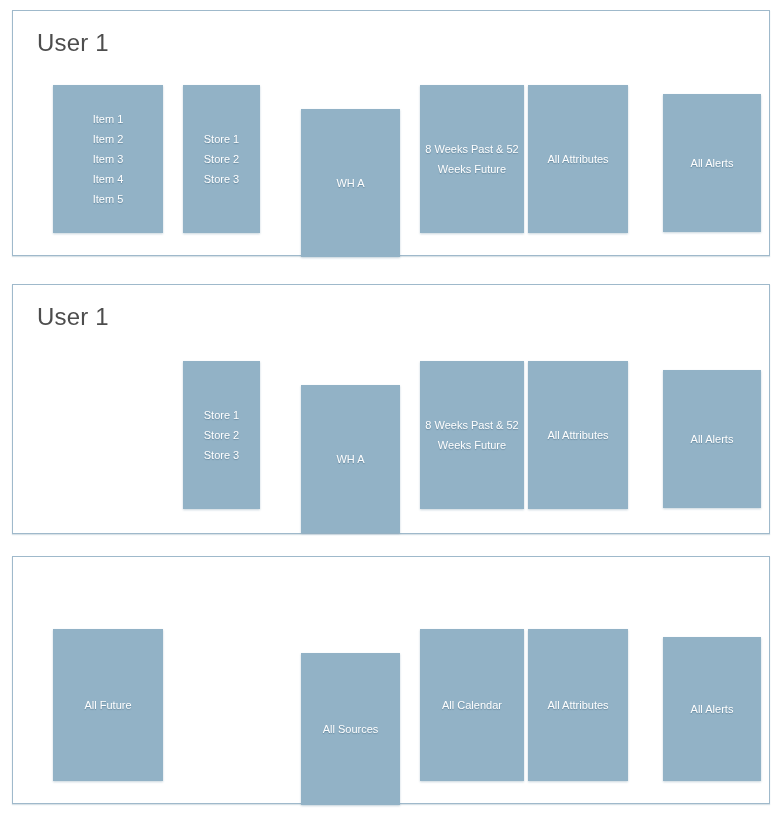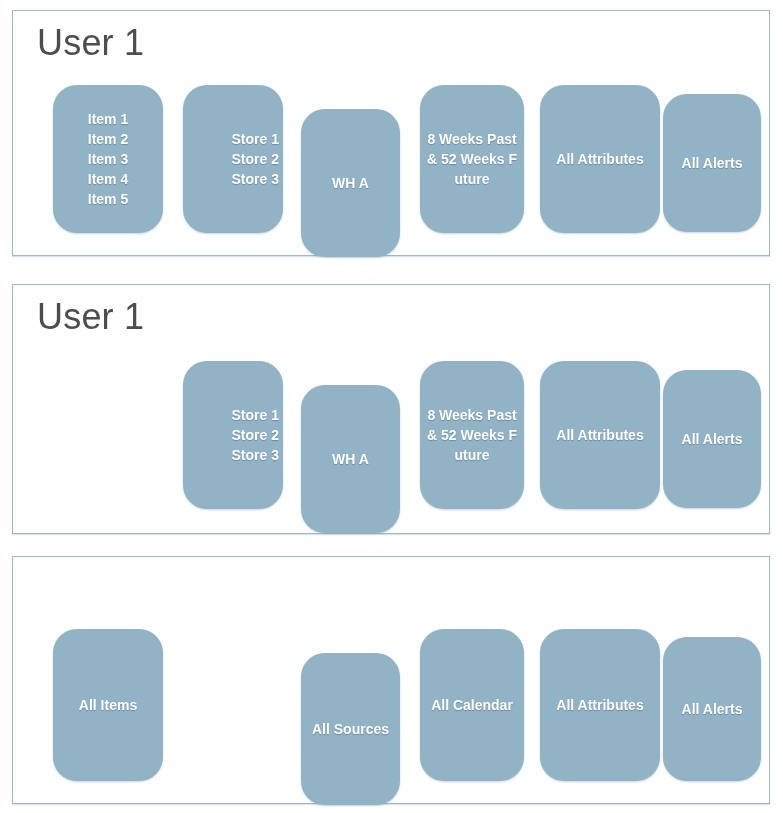--- a/index.html
+++ b/index.html
@@ -33,21 +33,21 @@
     box-shadow: 0 1px 1px rgba(120,150,170,0.28);
   }
   #panel-1 { top: 10px;  height: 246px; }
   #panel-2 { top: 284px; height: 250px; }
   #panel-3 { top: 556px; height: 248px; }
 
   .panel-title {
     position: absolute;
     left: 24px;
     top: 14px;
-    font-size: 36px;
+    font-size: 24px;
     line-height: 36px;
     font-weight: 400;
     color: #4d4d4d;
     letter-spacing: 0.2px;
     white-space: nowrap;
   }
 
   
   .box-row {
     position: absolute;
@@ -55,46 +55,45 @@
     top: 74px;
     width: 100%;
     height: 160px;
   }
 
   .scope-box {
     position: absolute;
     box-sizing: border-box;
     background: #92b2c6;
     color: #ffffff;
-    font-size: 14px;
+    font-size: 11px;
     line-height: 20px;
-    font-weight: 700;
+    font-weight: 400;
     text-align: center;
     display: flex;
     align-items: center;
     justify-content: center;
     padding: 2px 4px;
     overflow: hidden;
     text-shadow: 0 1px 1px rgba(60,95,120,0.45);
     box-shadow: 0 1px 2px rgba(120,150,170,0.40);
-    border-radius: 24px;
   }
   .scope-box .txt {
     display: block;
     width: 100%;
     white-space: pre-line;
     word-break: break-all;
   }
 
   
   .col-0 { left: 40px;  width: 110px; top: 0px;  height: 148px; }
-  .col-1 { left: 170px; width: 100px; top: 0px;  height: 148px; text-align: right; }
+  .col-1 { left: 170px; width: 77px; top: 0px;  height: 148px; }
   .col-2 { left: 288px; width: 99px;  top: 0px;  height: 148px; margin-top: 24px; }
   .col-3 { left: 407px; width: 104px; top: 0px;  height: 148px; }
-  .col-4 { left: 527px; width: 120px; top: 0px;  height: 148px; }
+  .col-4 { left: 515px; width: 100px; top: 0px;  height: 148px; }
   .col-5 { left: 650px; width: 98px;  top: 9px;  height: 138px; }
 
   
   #panel-3 .col-0,
   #panel-3 .col-1,
   #panel-3 .col-2,
   #panel-3 .col-3,
   #panel-3 .col-4 { height: 152px; }
   #panel-3 .col-5 { top: 8px; height: 144px; }
 
@@ -156,21 +155,21 @@
         </div>
       <div class="scope-box col-5">
           <span class="txt">All Alerts</span>
         </div>
     </div>
   </div>
 
   <div class="panel" id="panel-3">
     <div class="box-row">
       <div class="scope-box col-0">
-          <span class="txt">All Items</span>
+          <span class="txt">All Future</span>
         </div>
       <div class="scope-box col-2">
           <span class="txt">All Sources</span>
         </div>
       <div class="scope-box col-3">
           <span class="txt">All Calendar</span>
         </div>
       <div class="scope-box col-4">
           <span class="txt">All Attributes</span>
         </div>

